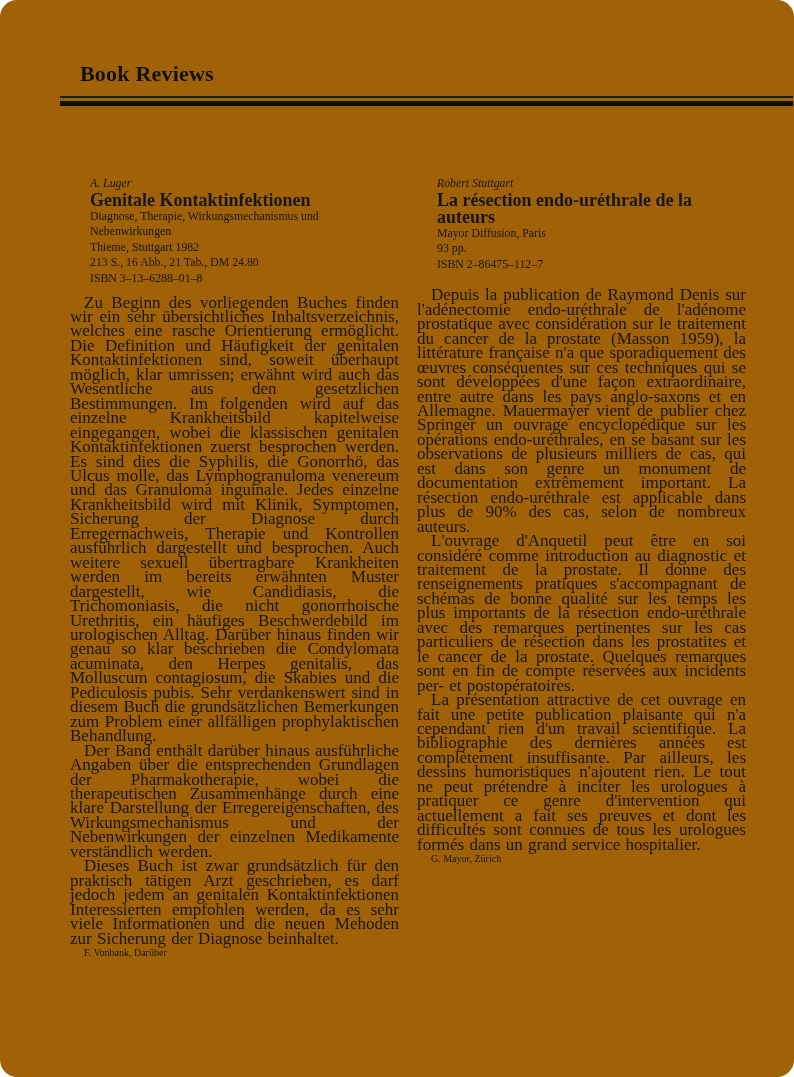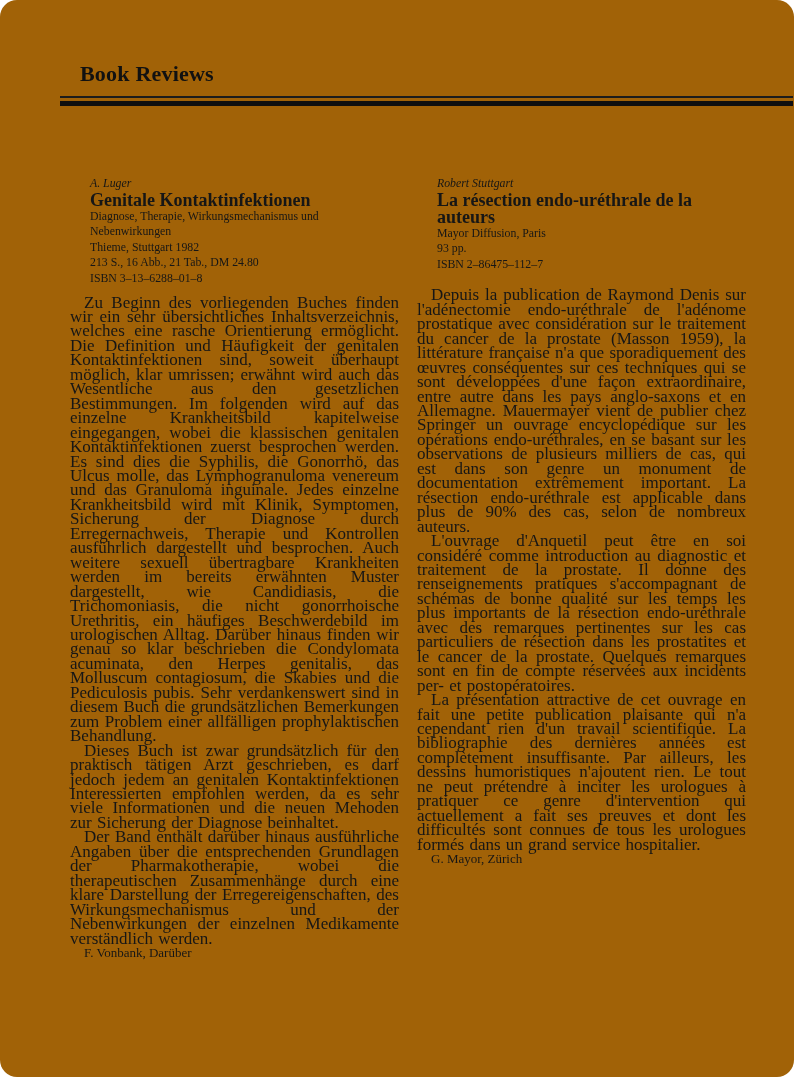--- a/index.html
+++ b/index.html
@@ -76,21 +76,21 @@
     word-spacing: 1px;
   }
   .col-left .body-para.first {
     margin-top: 9px;
   }
   .col-right .body-para.first {
     margin-top: 16px;
   }
   .signature {
     margin: 0;
-    font-size: 13px;
+    font-size: 10px;
     line-height: 14.45px;
     text-indent: 14px;
   }
 </style>
 </head>
 <body>
 
 <div class="page">
 
   <h1 class="page-title">Book Reviews</h1>
@@ -103,22 +103,22 @@
     <div class="col col-left">
       <div class="review-header">
         <div class="review-author">A. Luger</div>
         <div class="review-title">Genitale Kontaktinfektionen</div>
         <div class="review-meta">Diagnose, Therapie, Wirkungsmechanismus und Nebenwirkungen</div>
         <div class="review-meta">Thieme, Stuttgart 1982</div>
         <div class="review-meta">213 S., 16 Abb., 21 Tab., DM 24.80</div>
         <div class="review-meta">ISBN 3–13–6288–01–8</div>
       </div>
       <p class="body-para first">Zu Beginn des vorliegenden Buches finden wir ein sehr übersichtliches Inhaltsverzeichnis, welches eine rasche Orientierung ermöglicht. Die Definition und Häufigkeit der genitalen Kontaktinfektionen sind, soweit überhaupt möglich, klar umrissen; erwähnt wird auch das Wesentliche aus den gesetzlichen Bestimmungen. Im folgenden wird auf das einzelne Krankheitsbild kapitelweise eingegangen, wobei die klassischen genitalen Kontaktinfektionen zuerst besprochen werden. Es sind dies die Syphilis, die Gonorrhö, das Ulcus molle, das Lymphogranuloma venereum und das Granuloma inguinale. Jedes einzelne Krankheitsbild wird mit Klinik, Symptomen, Sicherung der Diagnose durch Erregernachweis, Therapie und Kontrollen ausführlich dargestellt und besprochen. Auch weitere sexuell übertragbare Krankheiten werden im bereits erwähnten Muster dargestellt, wie Candidiasis, die Trichomoniasis, die nicht gonorrhoische Urethritis, ein häufiges Beschwerdebild im urologischen Alltag. Darüber hinaus finden wir genau so klar beschrieben die Condylomata acuminata, den Herpes genitalis, das Molluscum contagiosum, die Skabies und die Pediculosis pubis. Sehr verdankenswert sind in diesem Buch die grundsätzlichen Bemerkungen zum Problem einer allfälligen prophylaktischen Behandlung.</p>
+      <p class="body-para">Der Band enthält darüber hinaus ausführliche Angaben über die entsprechenden Grundlagen der Pharmakotherapie, wobei die therapeutischen Zusammenhänge durch eine klare Darstellung der Erregereigenschaften, des Wirkungsmechanismus und der Nebenwirkungen der einzelnen Medikamente verständlich werden.</p>
       <p class="body-para">Dieses Buch ist zwar grundsätzlich für den praktisch tätigen Arzt geschrieben, es darf jedoch jedem an genitalen Kontaktinfektionen Interessierten empfohlen werden, da es sehr viele Informationen und die neuen Mehoden zur Sicherung der Diagnose beinhaltet.</p>
-      <p class="body-para">Der Band enthält darüber hinaus ausführliche Angaben über die entsprechenden Grundlagen der Pharmakotherapie, wobei die therapeutischen Zusammenhänge durch eine klare Darstellung der Erregereigenschaften, des Wirkungsmechanismus und der Nebenwirkungen der einzelnen Medikamente verständlich werden.</p>
       <p class="signature">F. Vonbank, Darüber</p>
     </div>
 
     <div class="col col-right">
       <div class="review-header">
         <div class="review-author">Robert Stuttgart</div>
         <div class="review-title">La résection endo-uréthrale de la auteurs</div>
         <div class="review-meta">Mayor Diffusion, Paris</div>
         <div class="review-meta">93 pp.</div>
         <div class="review-meta">ISBN 2–86475–112–7</div>

